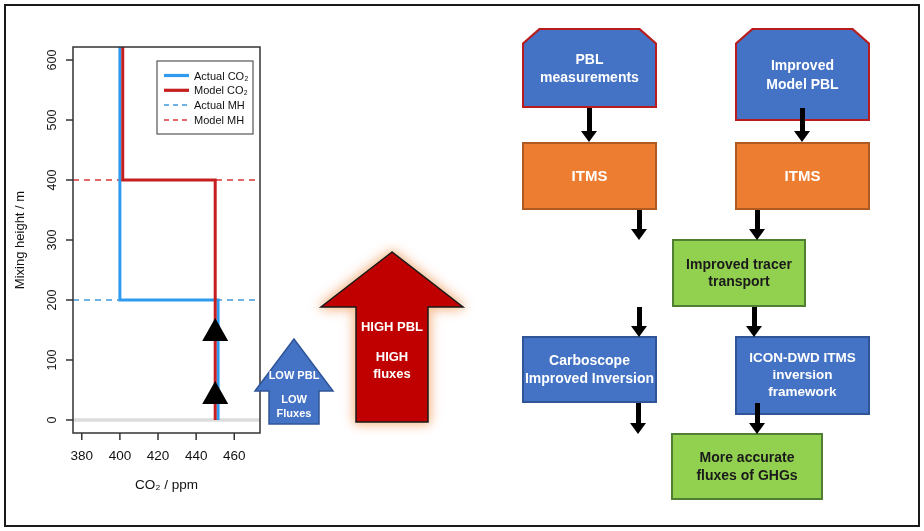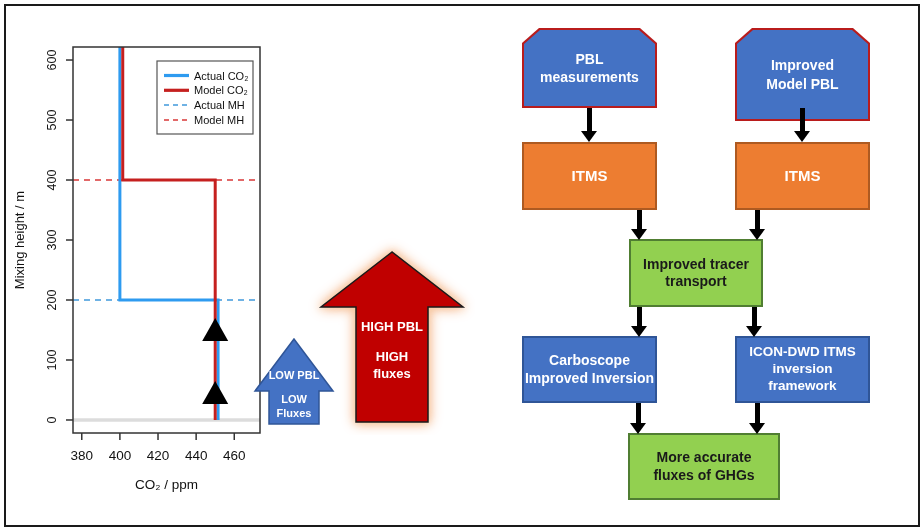--- a/index.html
+++ b/index.html
@@ -18,34 +18,34 @@
   #flux-svg{position:absolute;left:240px;top:235px;width:235px;height:200px;
             font-family:"Liberation Sans",sans-serif;}
   .glow{filter:drop-shadow(0 0 3px #f8d3b0) drop-shadow(0 0 6px #f4b183);}
   .arrow-label{fill:#ffffff;font-weight:bold;text-anchor:middle;}
   
   .fc-box{position:absolute;display:flex;align-items:center;justify-content:center;
           text-align:center;font-weight:bold;box-sizing:border-box;line-height:1.25;}
   .fc-label{white-space:pre-line;}
   .fc-blue{background:#4472C4;border:2px solid #2F5597;color:#fff;font-size:14px;}
   .fc-orange{background:#ED7D31;border:2px solid #AE5A21;color:#fff;font-size:15px;}
-  .fc-green{background:#92D050;border:2px solid #507E32;color:#1a1a1a;font-size:14px;}
+  .fc-green{background:#92D050;border:2px solid #507E32;color:#1a1a1a;font-size:14px;margin-left:43px;}
   .snip-outer{position:absolute;background:#b91c1c;
       clip-path:polygon(17px 0,calc(100% - 17px) 0,100% 15px,100% 100%,0 100%,0 15px);}
   .snip-inner{position:absolute;left:2px;top:2px;right:2px;bottom:2px;background:#4472C4;
       clip-path:polygon(16px 0,calc(100% - 16px) 0,100% 14px,100% 100%,0 100%,0 14px);
       display:flex;align-items:center;justify-content:center;text-align:center;
       color:#fff;font-weight:bold;font-size:14px;line-height:1.3;white-space:pre-line;}
   #b1{left:522px;top:28px;width:135px;height:80px;}
   #b2{left:735px;top:28px;width:135px;height:93px;}
   #b3{left:522px;top:142px;width:135px;height:68px;}
   #b4{left:735px;top:142px;width:135px;height:68px;}
   #b5{left:629px;top:239px;width:134px;height:68px;}
   #b6{left:522px;top:336px;width:135px;height:67px;}
-  #b7{left:735px;top:336px;width:135px;height:67px;font-size:13.5px;}
+  #b7{left:735px;top:336px;width:135px;height:79px;font-size:13.5px;}
   #b8{left:628px;top:433px;width:152px;height:67px;}
   .varrow{position:absolute;width:16px;}
   .varrow .stem{position:absolute;left:5.5px;top:0;bottom:9px;width:5px;background:#000;}
   .varrow .head{position:absolute;left:0;bottom:0;width:0;height:0;
         border-left:8px solid transparent;border-right:8px solid transparent;
         border-top:11px solid #000;}
   #a1{left:581px;top:108px;height:34px;}
   #a2{left:794px;top:108px;height:34px;}
   #a3{left:631px;top:210px;height:30px;}
   #a4{left:749px;top:210px;height:30px;}

